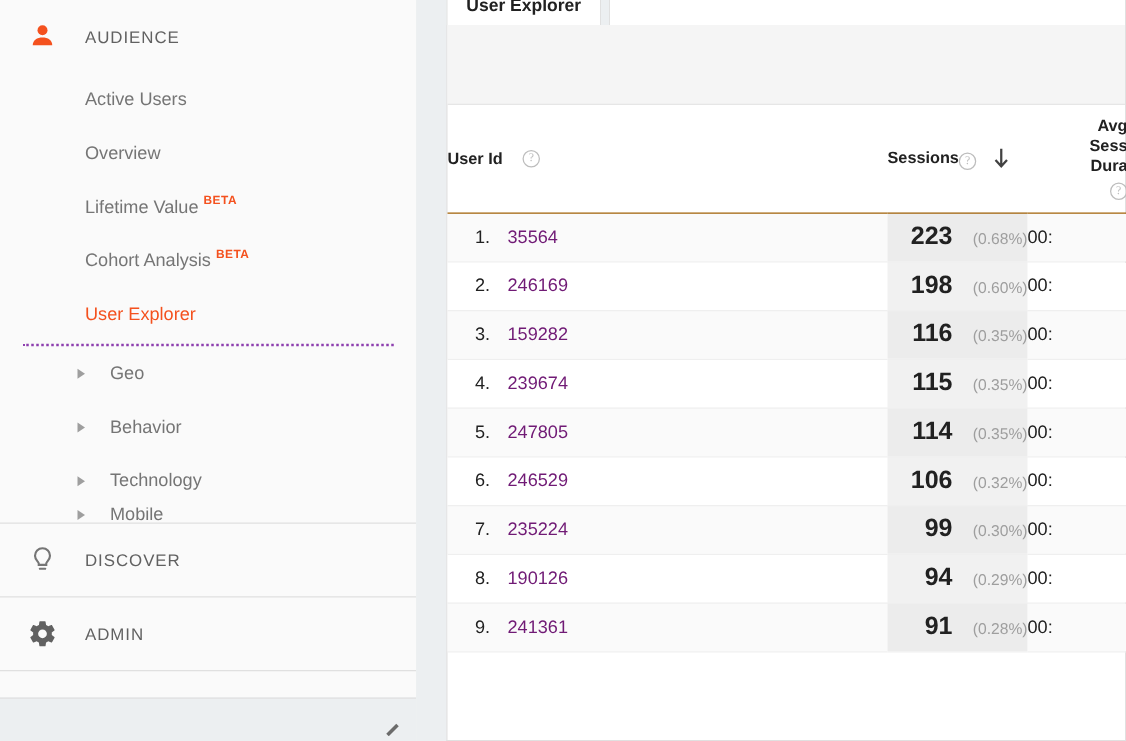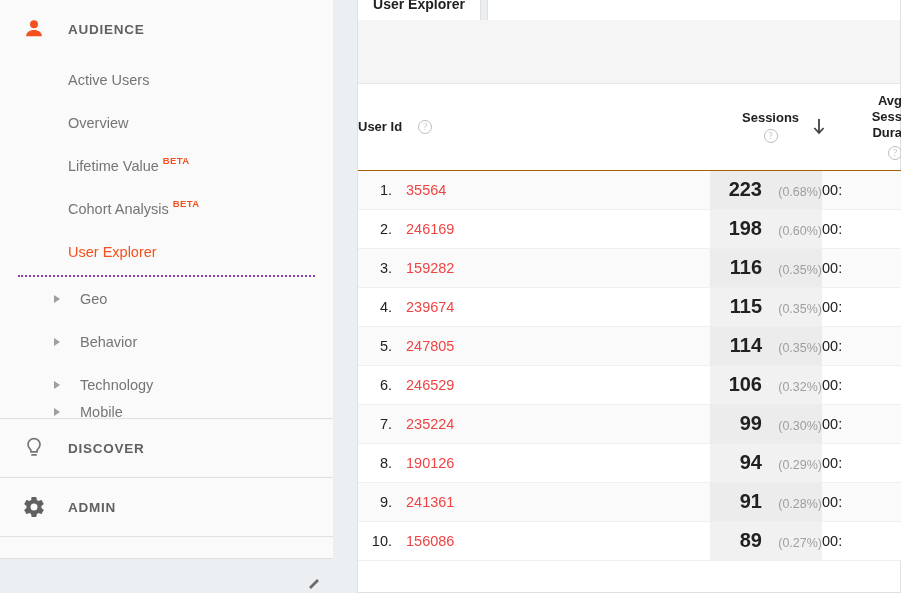--- a/index.html
+++ b/index.html
@@ -39,21 +39,21 @@
     cursor: pointer;
   }
   .nav-section-head .sec-icon {
     width: 46px;
     flex: 0 0 46px;
     display: flex;
     align-items: center;
   }
   .nav-section-head .sec-label {
     font-size: 13.5px;
-    font-weight: bold;
+    font-weight: normal;
     letter-spacing: 0.75px;
     color: #616161;
   }
   .nav-section-head.active .sec-label { color: #616161; }
 
   .nav-item {
     display: flex;
     align-items: center;
     height: 43px;
     padding-left: 68px;
@@ -68,22 +68,21 @@
     font-size: 9.5px;
     font-weight: bold;
     color: #f4511e;
     letter-spacing: 0.4px;
     margin-left: 4px;
     position: relative;
     top: -5px;
   }
 
   .nav-item.group {
-    padding-left: 42px;
-    margin-left: 12px;
+    padding-left: 62px;
   }
   .nav-item.group .caret {
     width: 26px;
     flex: 0 0 26px;
     display: flex;
     align-items: center;
     justify-content: flex-start;
   }
   .caret-tri {
     width: 0; height: 0;
@@ -194,23 +193,22 @@
     align-items: center;
     gap: 16px;
   }
   .th-sessions-row {
     display: flex;
     align-items: center;
     gap: 0px;
   }
   .sessions-text-col {
     display: flex;
-    flex-direction: column;
-    align-items: center;
-    margin-left: 32px;
+    flex-direction: row;
+    align-items: flex-start;
   }
   .sort-arrow {
     margin-left: 12px;
     margin-top: 4px;
     display: block;
   }
   .th-avg-inner {
     display: flex;
     flex-direction: column;
     align-items: flex-end;
@@ -252,21 +250,21 @@
   }
   .rank {
     display: inline-block;
     width: 34px;
     text-align: right;
     color: #212121;
     font-size: 14.5px;
     margin-right: 14px;
   }
   .uid-link {
-    color: #ef4444;
+    color: #701a75;
     text-decoration: none;
     font-size: 14.5px;
     cursor: pointer;
   }
 
   td.cell-sessions {
     text-align: right;
     padding-right: 4px;
     background: #ececec !important;
   }
@@ -530,27 +528,17 @@
             <tr class="row-odd">
               <td class="cell-userid">
                 <span class="userid-wrap">
                   <span class="rank">9.</span>
                   <a class="uid-link">241361</a>
                 </span>
               </td>
               <td class="cell-sessions"><span class="sess-val">91</span><span class="sess-pct">(0.28%)</span></td>
               <td class="cell-avgdur">00:</td>
             </tr>
-            <tr class="row-even">
-              <td class="cell-userid">
-                <span class="userid-wrap">
-                  <span class="rank">10.</span>
-                  <a class="uid-link">156086</a>
-                </span>
-              </td>
-              <td class="cell-sessions"><span class="sess-val">89</span><span class="sess-pct">(0.27%)</span></td>
-              <td class="cell-avgdur">00:</td>
-            </tr>
           </tbody>
       </table>
     </div>
   </section>
 </div>
 
 </body></html>

